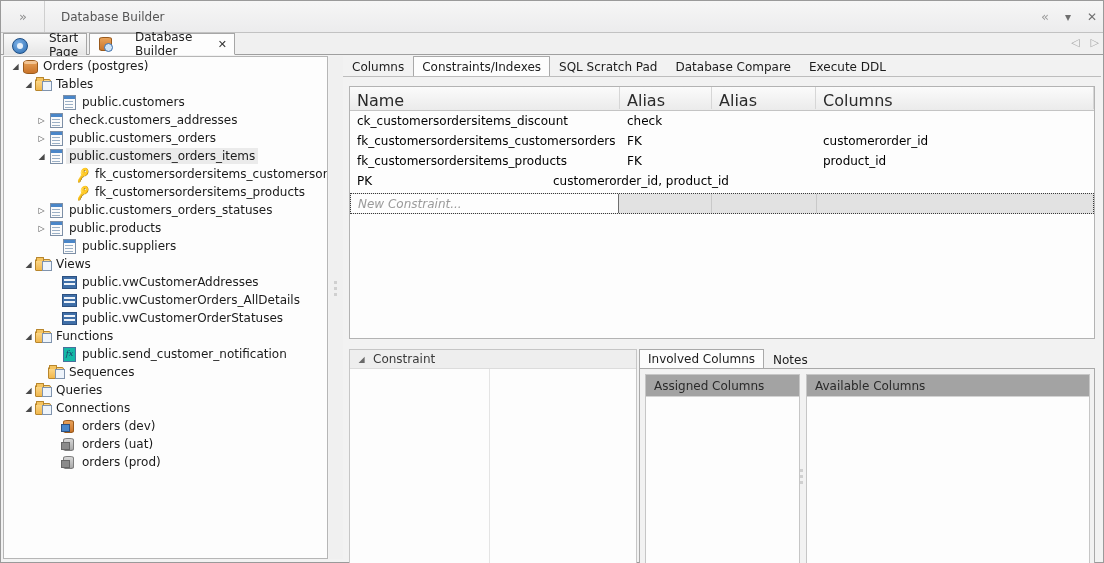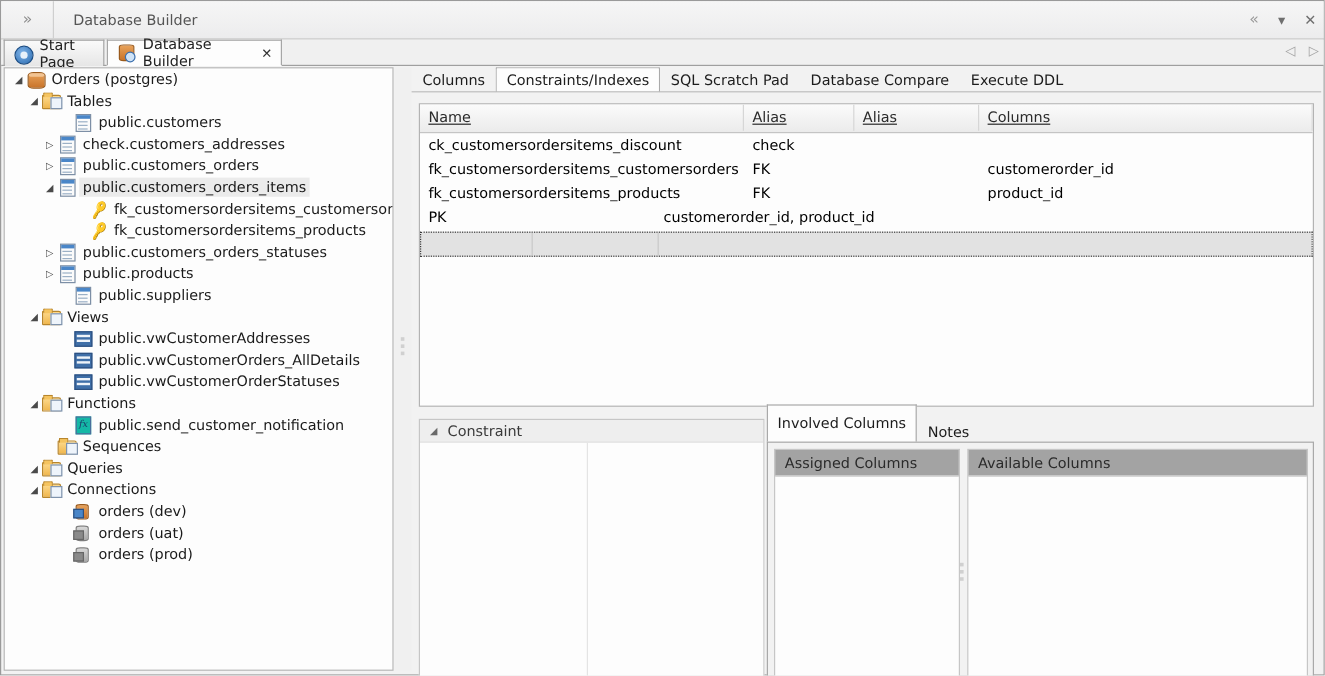--- a/index.html
+++ b/index.html
@@ -22,21 +22,21 @@
     color:#8d8d8d;font-size:13px;letter-spacing:-1px;}
   .tb-title{position:absolute;left:60px;top:9px;font-size:12px;color:#555;}
   .tb-btns{position:absolute;right:6px;top:0;height:31px;display:flex;align-items:center;gap:16px;}
   .tb-btns span{color:#6f6f6f;font-size:12px;line-height:1;cursor:default;}
   .tb-btns .up{color:#9a9a9a;font-size:13px;}
 
   
   .tabstrip{position:absolute;left:0;top:32px;width:1102px;height:22px;
     background:#f0f0f0;border-bottom:1px solid #9f9f9f;box-sizing:border-box;}
   .dtab{position:absolute;top:0;height:22px;box-sizing:border-box;
-    display:flex;align-items:center;gap:4px;padding:0 7px;font-size:12px;color:#222;
+    display:flex;align-items:center;gap:20px;padding:0 7px;font-size:12px;color:#222;
     border-left:1px solid #a6a6a6;border-right:1px solid #a6a6a6;border-top:1px solid #a6a6a6;
     background:linear-gradient(to bottom,#fafafa,#e6e6e6);}
   .dtab.active{background:#fdfdfd;border-bottom:1px solid #fdfdfd;z-index:3;}
   .dtab .close{color:#333;font-size:11px;margin-left:5px;}
   .navarrows{position:absolute;right:4px;top:3px;display:flex;gap:11px;color:#a5a5a5;font-size:11px;}
 
   
   .treepane{position:absolute;left:2px;top:55px;width:325px;height:503px;
     background:#fdfdfd;border:1px solid #b6b6b6;box-sizing:border-box;overflow:hidden;}
   .trow{height:18px;display:flex;align-items:center;white-space:nowrap;font-size:12px;color:#1a1a1a;}
@@ -60,22 +60,22 @@
   .etab.active{background:#fdfdfd;border:1px solid #a9a9a9;border-bottom:1px solid #fdfdfd;
     border-radius:1px 1px 0 0;height:21px;}
   .etabline{position:absolute;left:0;top:20px;width:758px;height:1px;background:#bdbdbd;}
 
   
   .grid{position:absolute;left:6px;top:30px;width:746px;height:253px;
     background:#fdfdfd;border:1px solid #b3b3b3;box-sizing:border-box;overflow:hidden;}
   .ghead{display:flex;height:23px;
     background:linear-gradient(to bottom,#fbfbfb,#ebebeb);
     border-bottom:1px solid #c4c4c4;}
-  .ghead div{font-size:12px;color:#2a2a2a;padding:4px 16px 0 7px;box-sizing:border-box;
-    border-right:1px solid #d6d6d6;height:22px;text-decoration:underline;}
+  .ghead div{font-size:16px;color:#2a2a2a;padding:4px 16px 0 7px;box-sizing:border-box;
+    border-right:1px solid #d6d6d6;height:22px;}
   .grow{display:flex;height:20px;align-items:center;}
   .grow>div{font-size:12px;color:#000000;padding-left:7px;box-sizing:border-box;white-space:nowrap;overflow:hidden;}
   .c1{width:270px;flex:0 0 270px;}
   .c2{width:92px;flex:0 0 92px;}
   .c3{width:104px;flex:0 0 104px;}
   .c4{flex:1 1 auto;}
   .newrow{display:flex;height:21px;align-items:stretch;
     border:1px dotted #3a3a3a;box-sizing:border-box;margin-top:2px;background:#e2e2e2;}
   .newrow .nc1{width:268px;flex:0 0 268px;background:#fdfdfd;border-right:1px solid #6e6e6e;
     font-style:italic;color:#9a9a9a;font-size:12px;display:flex;align-items:center;padding-left:7px;box-sizing:border-box;}
@@ -95,21 +95,21 @@
 
   
   .bvsplit{position:absolute;left:294px;top:293px;width:10px;height:258px;}
   .bvsplit .grip{position:absolute;left:3px;top:120px;width:4px;height:18px;}
 
   
   .ipanel{position:absolute;left:296px;top:293px;width:456px;height:258px;box-sizing:border-box;}
   .itabs{position:absolute;left:0;top:0;height:20px;display:flex;align-items:flex-end;}
   .itab{height:19px;box-sizing:border-box;padding:0 8px;font-size:12px;color:#1c1c1c;
     display:flex;align-items:center;border:1px solid transparent;}
-  .itab.active{background:#fdfdfd;border:1px solid #a9a9a9;border-bottom-color:#fdfdfd;height:32px;}
+  .itab.active{background:#fdfdfd;border:1px solid #a9a9a9;border-bottom-color:#fdfdfd;height:20px;}
   .ibody{position:absolute;left:0;top:19px;width:456px;height:239px;
     border:1px solid #a9a9a9;background:#f2f2f2;box-sizing:border-box;}
   .lbox{position:absolute;top:5px;border:1px solid #c6c6c6;background:#fdfdfd;box-sizing:border-box;}
   .lbox .lh{height:21px;background:#a3a3a3;border-bottom:1px solid #d3d3d3;
     display:flex;align-items:center;padding-left:8px;font-size:12px;color:#2a2a2a;}
   .lbox.assigned{left:5px;width:155px;height:228px;}
   .lbox.available{left:166px;width:284px;height:228px;}
   .ivsplit{position:absolute;left:160px;top:100px;width:5px;height:18px;}
 
   
@@ -459,20 +459,21 @@
             <div class="c3"></div>
             <div class="c4">product_id</div>
           </div>
           <div class="grow">
             <div class="c2">PK</div>
             <div class="c3"></div>
             <div class="c4">customerorder_id, product_id</div>
           </div>
         </div>
       <div class="newrow">
+        <div class="nc1">New Constraint...</div>
         <div class="c2 ncx"></div>
         <div class="c3 ncx"></div>
         <div class="c4"></div>
       </div>
     </div>
 
     <div class="hsplit"></div>
 
     <div class="cpanel">
       <div class="hdr">

